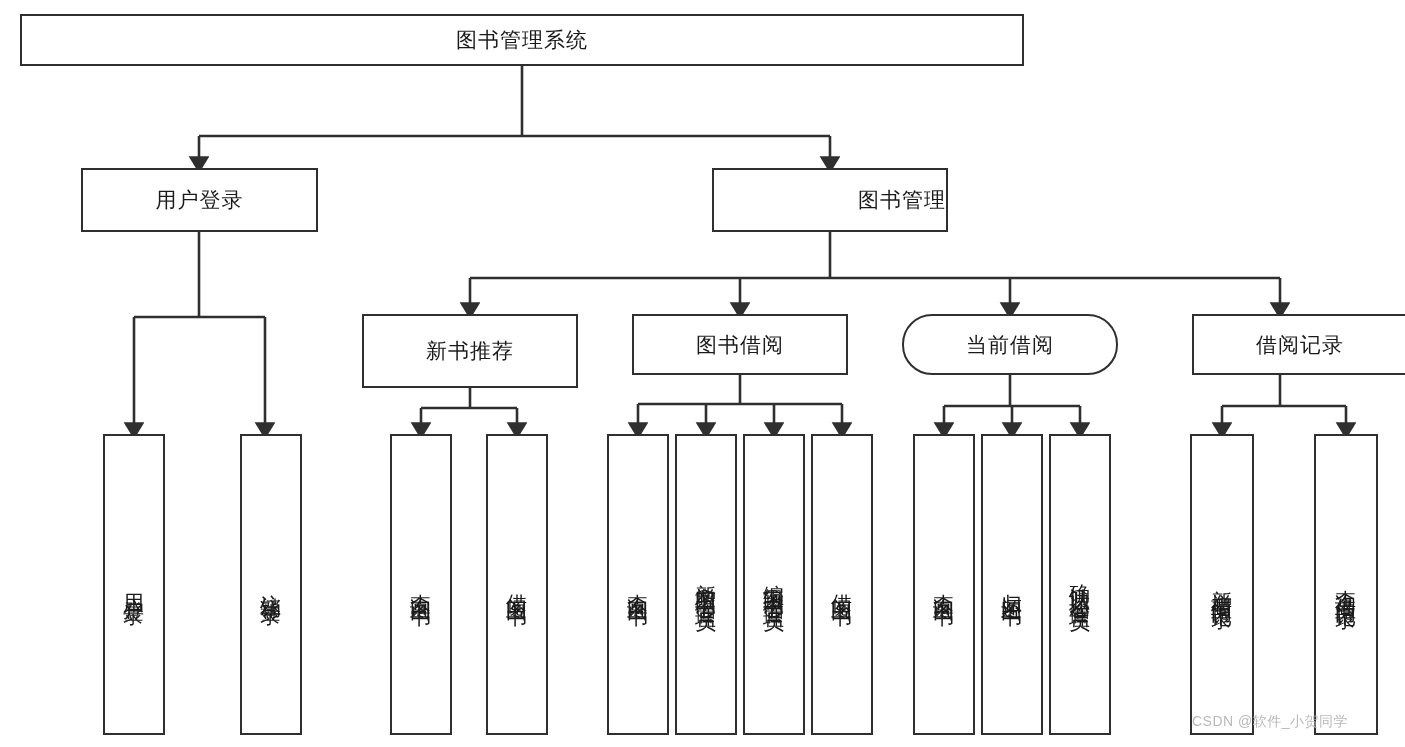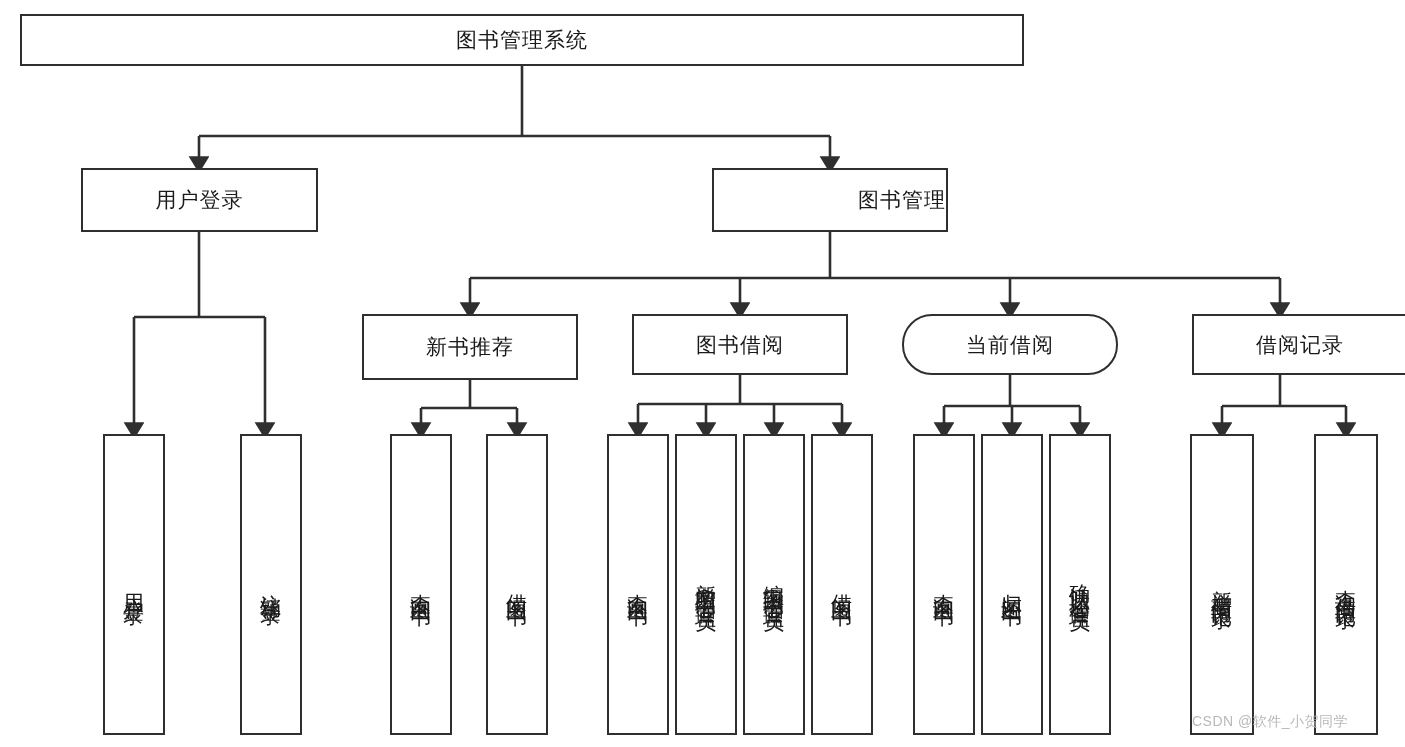--- a/index.html
+++ b/index.html
@@ -131,21 +131,21 @@
   </div>
 
   <div class="node node-h" style="left:81px; top:168px; width:237px; height:64px;">
     <span>用户登录</span>
   </div>
 
   <div class="node node-h" style="left:712px; top:168px; width:236px; height:64px;justify-content:flex-end;">
     <span>图书管理</span>
   </div>
 
-  <div class="node node-h" style="left:362px; top:314px; width:216px; height:66px;">
+  <div class="node node-h" style="left:362px; top:314px; width:216px; height:74px;">
     <span>新书推荐</span>
   </div>
 
   <div class="node node-h" style="left:632px; top:314px; width:216px; height:61px;justify-content:center;">
     <span>图书借阅</span>
   </div>
 
   <div class="node node-h" style="left:902px; top:314px; width:216px; height:61px;border-radius:30px;">
     <span>当前借阅</span>
   </div>

